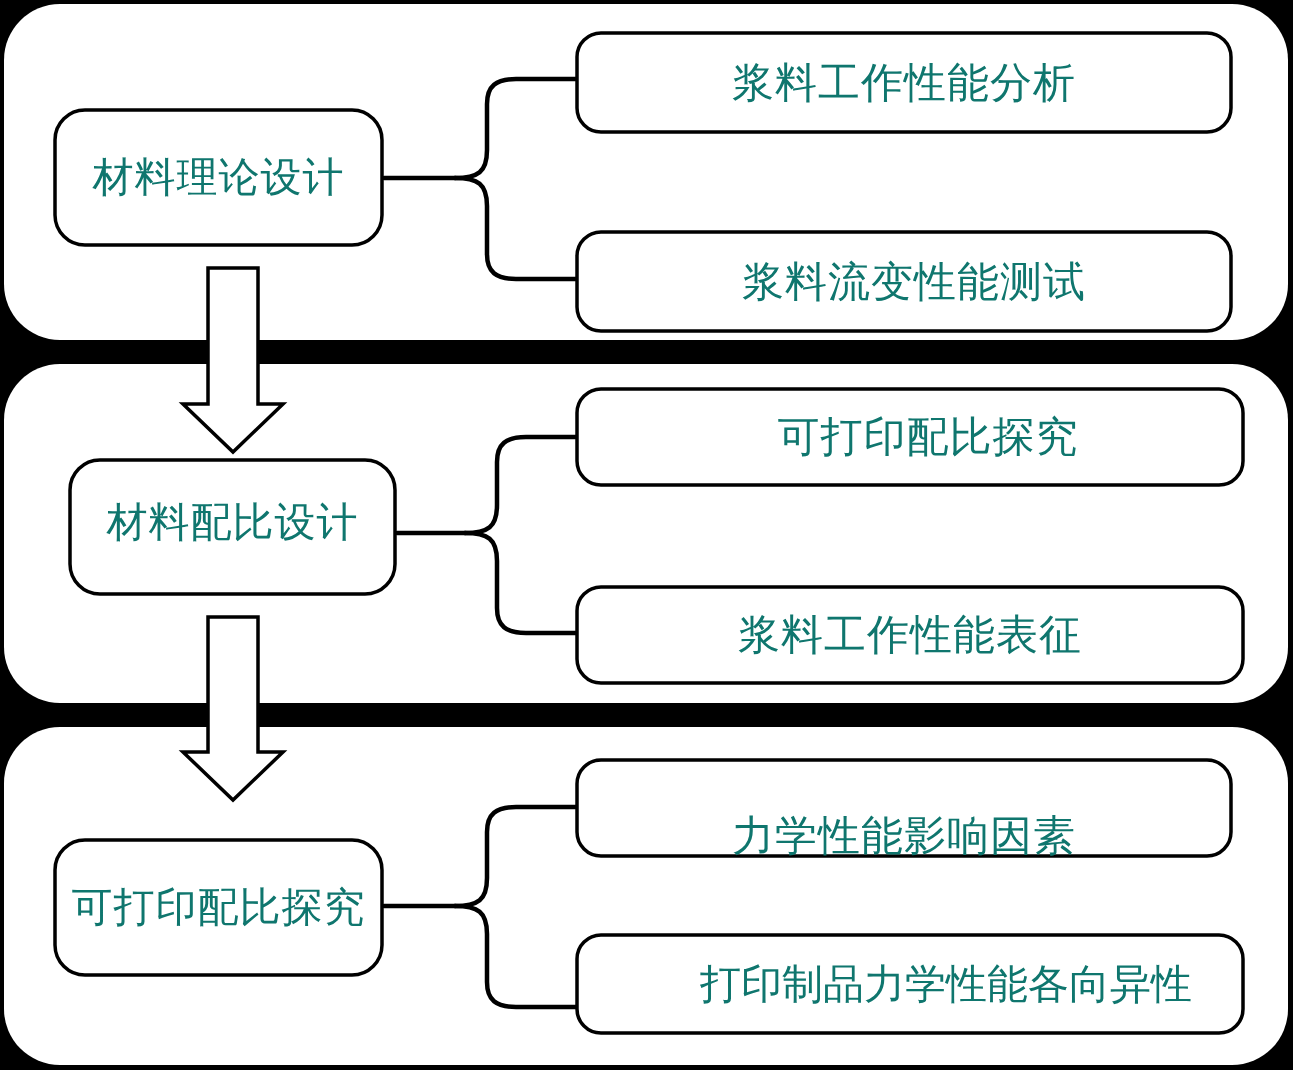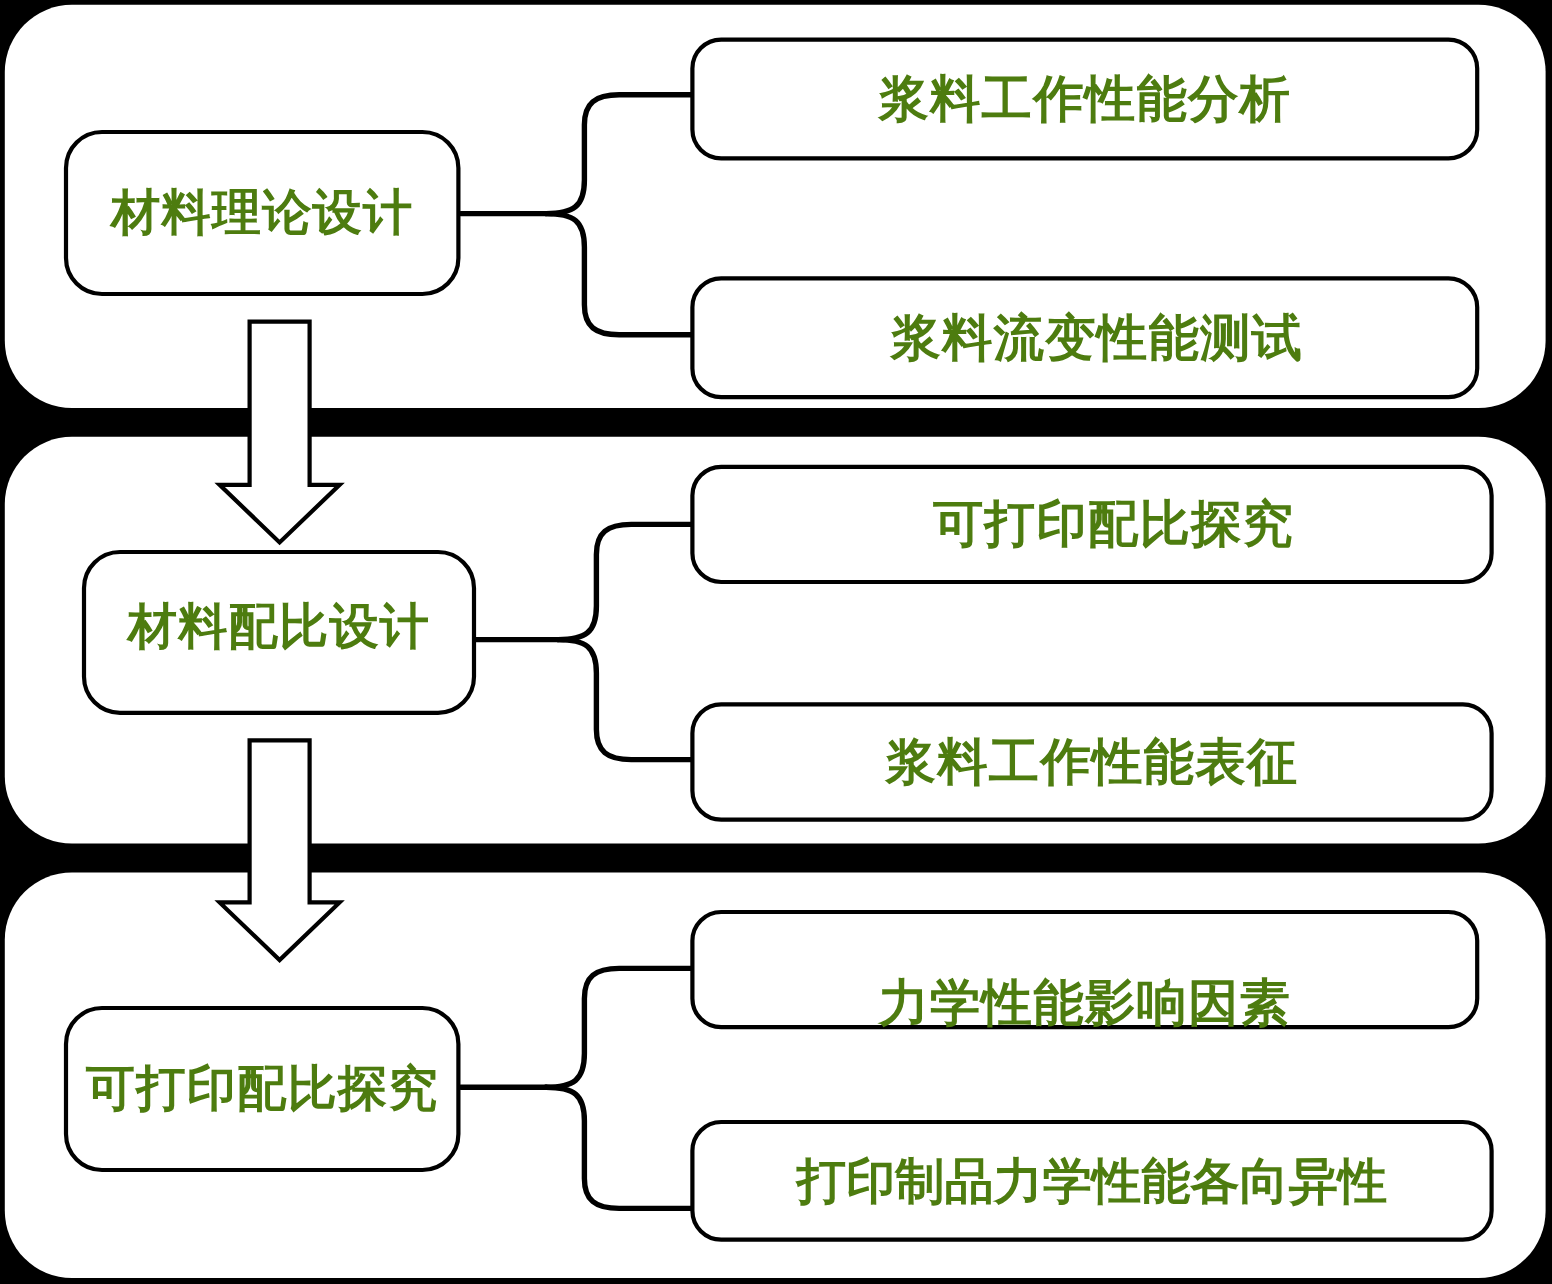--- a/index.html
+++ b/index.html
@@ -27,31 +27,31 @@
     width: 1293px;
     height: 1070px;
     display: block;
   }
   
   .label {
     position: absolute;
     display: flex;
     align-items: center;
     justify-content: center;
-    color: #4d7c0f;
+    color: #0f766e;
     font-family: "DejaVu Serif", "Liberation Serif", serif;
-    font-weight: 700;
+    font-weight: 400;
     line-height: 1;
     white-space: nowrap;
     letter-spacing: 0.5px;
     user-select: none;
   }
   .label.root-label   { font-size: 41px; letter-spacing: 1px; }
   .label.branch-label { font-size: 42px; letter-spacing: 1px; }
-  .label.branch-label.long { font-size: 41px; letter-spacing: 0px; }
+  .label.branch-label.long { font-size: 41px; letter-spacing: 0px; margin-left: 36px; }
 </style>
 </head>
 <body>
 
 <div id="diagram-root">
 
   <svg id="flow-svg" viewBox="0 0 1293 1070" xmlns="http://www.w3.org/2000/svg">
 
     <rect x="4" y="4" width="1284" height="336" rx="56" ry="56" fill="#ffffff"></rect>
     <rect x="4" y="364" width="1284" height="339" rx="56" ry="56" fill="#ffffff"></rect>

